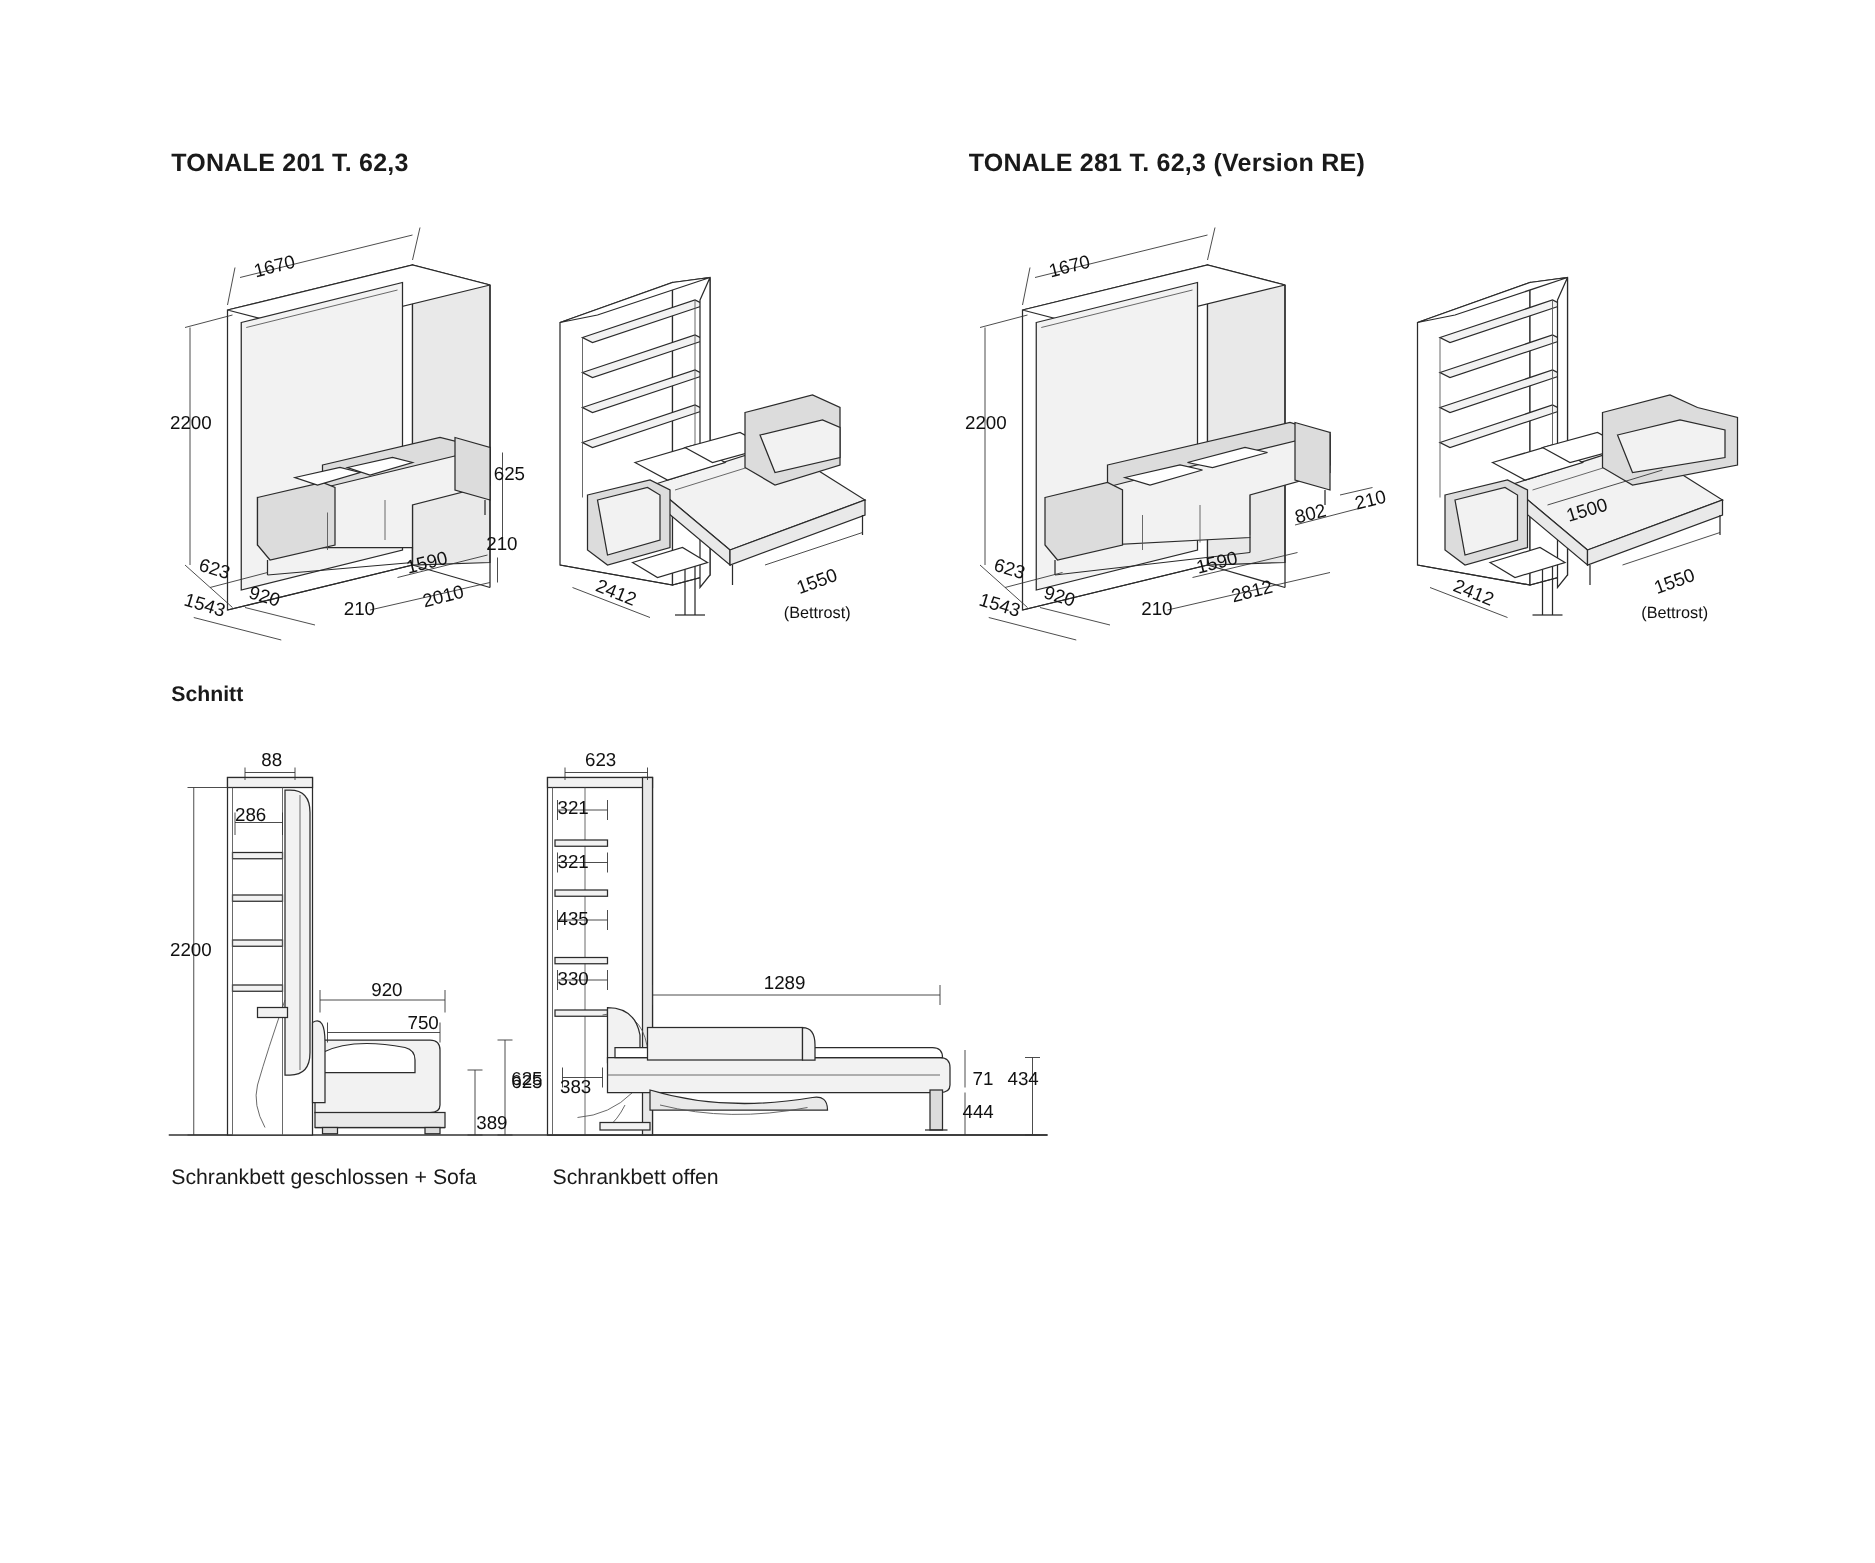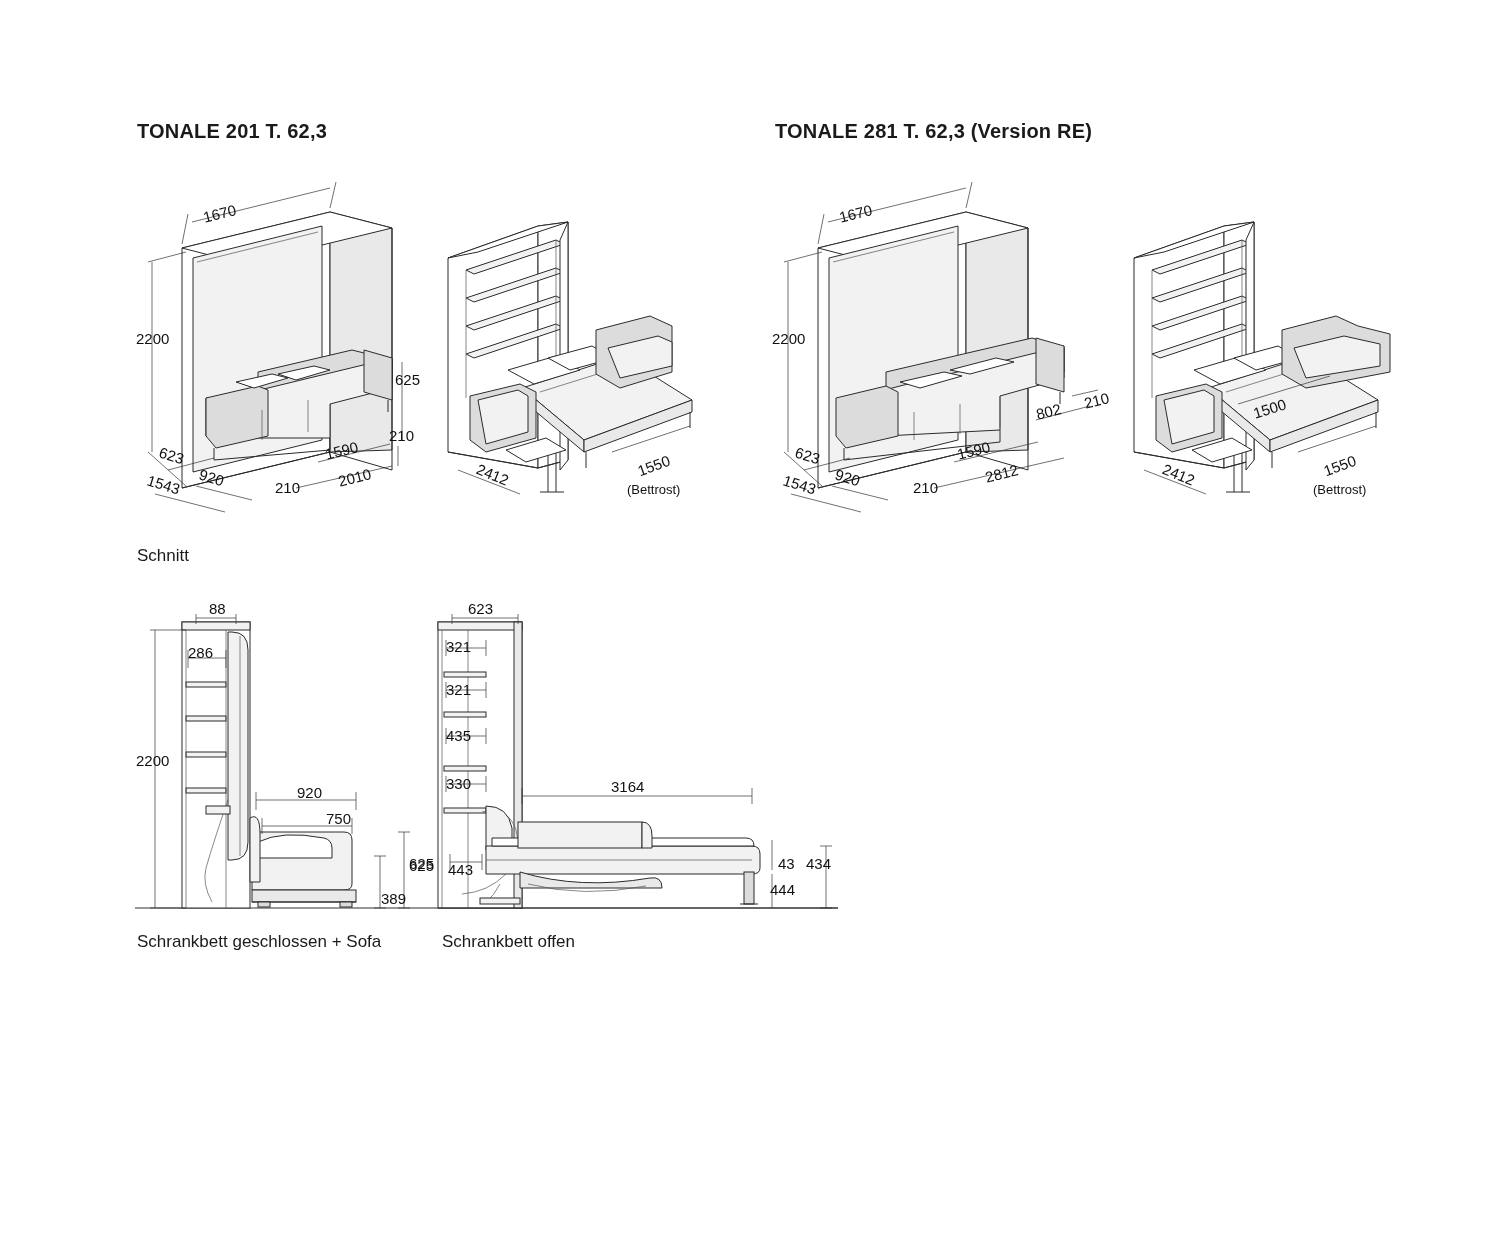--- a/index.html
+++ b/index.html
@@ -17,21 +17,21 @@
   .title {
     position:absolute;
     font-size:20px;
     font-weight:bold;
     letter-spacing:0.2px;
     white-space:nowrap;
   }
   .subtitle {
     position:absolute;
     font-size:17px;
-    font-weight:normal;
+    font-weight:bold;
     white-space:nowrap;
   }
   .caption {
     position:absolute;
     font-size:17px;
     font-weight:normal;
     white-space:nowrap;
   }
   .dim {
     position:absolute;
@@ -401,23 +401,23 @@
     <line class="ext" x1="820" y1="908" x2="832" y2="908"></line>
     <line class="ext" x1="772" y1="840" x2="772" y2="870"></line>
     <line class="ext" x1="772" y1="874" x2="772" y2="908"></line>
   </svg>
 
   <div class="dim" style="left:468px; top:600px;">623</div>
   <div class="dim" style="left:446px; top:638px;">321</div>
   <div class="dim" style="left:446px; top:681px;">321</div>
   <div class="dim" style="left:446px; top:727px;">435</div>
   <div class="dim" style="left:446px; top:775px;">330</div>
-  <div class="dim" style="left:448px; top:861px;">443</div>
-  <div class="dim" style="left:611px; top:778px;">3164</div>
+  <div class="dim" style="left:448px; top:861px;">383</div>
+  <div class="dim" style="left:611px; top:778px;">1289</div>
   <div class="dim" style="left:806px; top:855px;">434</div>
-  <div class="dim" style="left:778px; top:855px;">43</div>
+  <div class="dim" style="left:778px; top:855px;">71</div>
   <div class="dim" style="left:770px; top:881px;">444</div>
   <div class="dim" style="left:409px; top:855px;">625</div>
 
   <div class="caption" style="left:137px; top:932px;">Schrankbett geschlossen + Sofa</div>
   <div class="caption" style="left:442px; top:932px;text-align:center;">Schrankbett offen</div>
 
 </div>
 
 </body></html>

